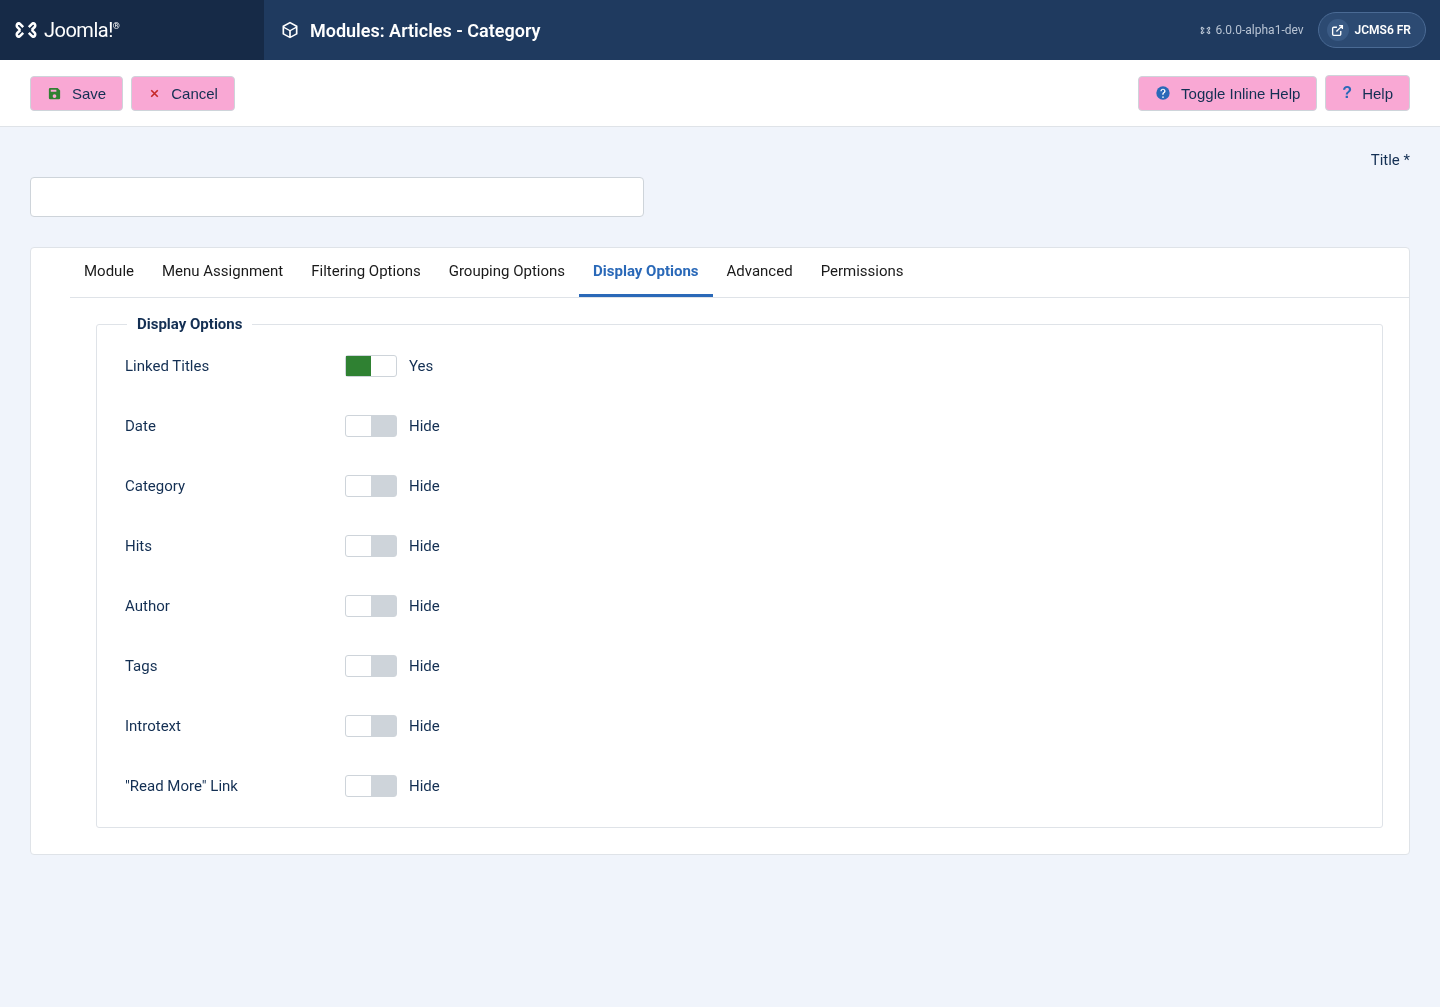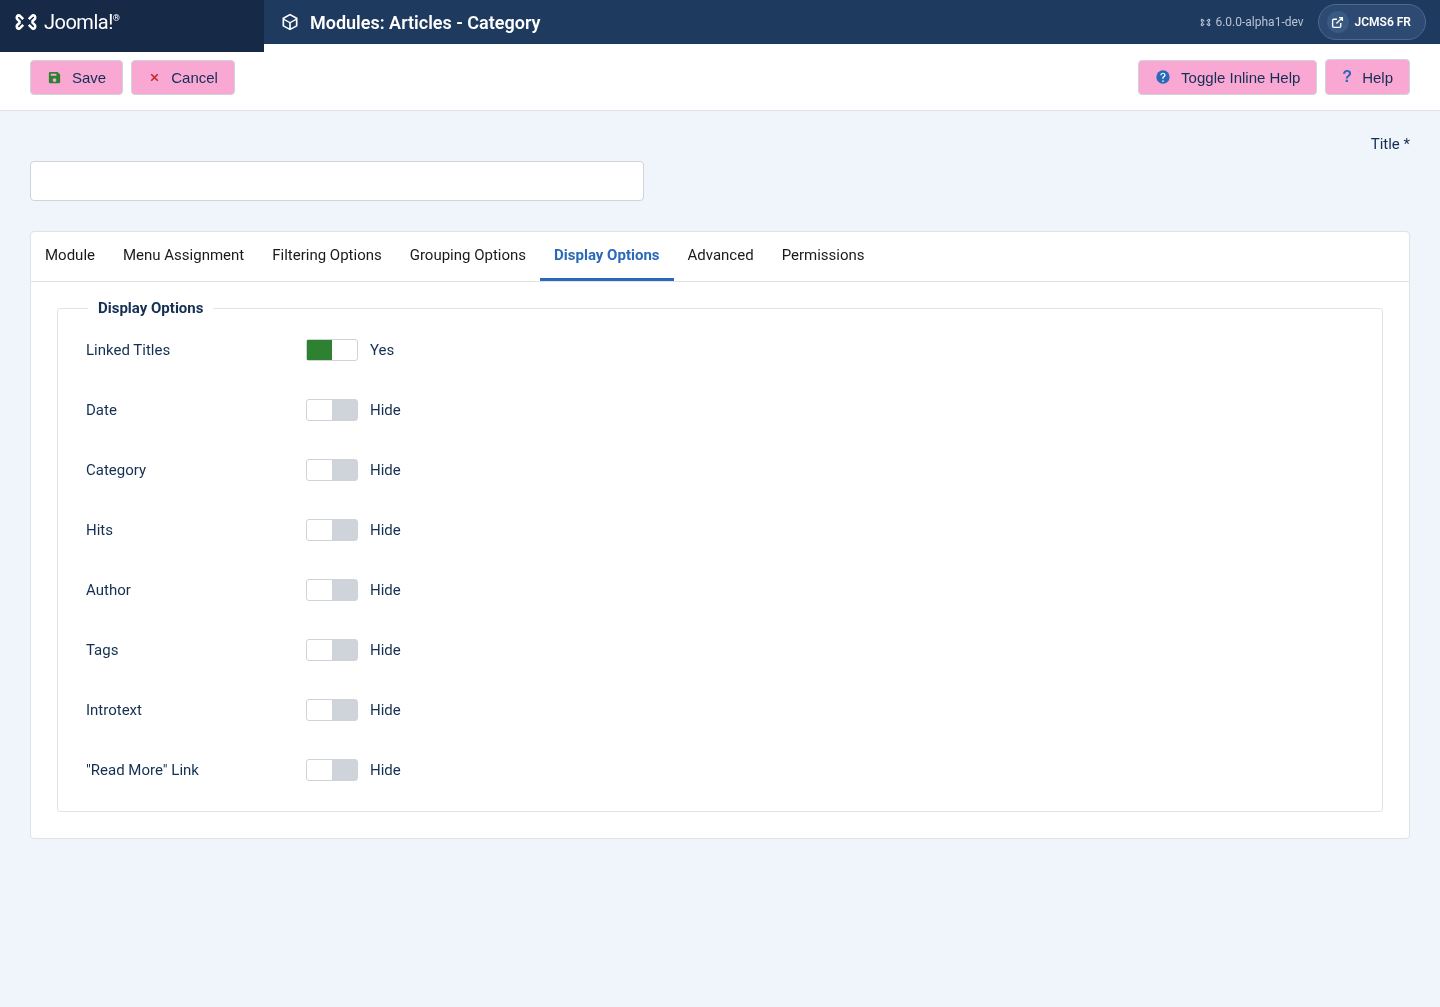--- a/index.html
+++ b/index.html
@@ -1,19 +1,19 @@
 <!DOCTYPE html>
 <html><head>
 <meta charset="utf-8">
 <style>
 * { margin: 0; padding: 0; box-sizing: border-box; }
 body { font-family: -apple-system, BlinkMacSystemFont, "Segoe UI", Roboto, sans-serif; background: #f0f4fb; color: #132f53; font-size: 14px; }
 
 
-.header { display: flex; align-items: center; background: #1f3a5f; height: 44px; color: #fff; }
+.header { display: flex; align-items: center; background: #1f3a5f; height: 60px; color: #fff; }
 .logo-area { display: flex; align-items: center; background: #162a47; height: 60px; padding: 0 30px 0 14px; width: 264px; }
 .logo-area svg { width: 24px; height: 24px; }
 .logo-text { font-size: 20px; font-weight: 400; margin-left: 6px; letter-spacing: -0.5px; }
 .logo-text sup { font-size: 9px; }
 .page-title-area { display: flex; align-items: center; flex: 1; padding: 0 16px; }
 .page-title-area svg { width: 20px; height: 20px; margin-right: 10px; }
 .page-title-text { font-size: 18px; font-weight: 600; }
 .header-right { display: flex; align-items: center; gap: 14px; padding-right: 14px; }
 .version-text { font-size: 12px; color: #b8c4d4; display: flex; align-items: center; gap: 4px; }
 .site-link { display: flex; align-items: center; gap: 6px; background: #2c4a72; border: 1px solid #4a6a94; border-radius: 18px; padding: 6px 14px 6px 8px; font-size: 12px; font-weight: 600; color: #fff; text-decoration: none; }
@@ -30,21 +30,21 @@
 .icon-cancel { color: #c52827; }
 .icon-help-circle { color: #2a69b8; }
 .icon-help { color: #2a69b8; }
 
 
 .content { padding: 24px 30px; }
 .field-label { font-size: 15px; color: #132f53; margin-bottom: 8px; display: block; text-align: right; }
 .title-input { width: 614px; height: 40px; border: 1px solid #ced4da; border-radius: 4px; padding: 0 12px; font-size: 15px; background: #fff; }
 
 
-.tabs-wrap { background: #fff; border: 1px solid #dfe3e8; border-radius: 4px; margin-top: 30px; }
+.tabs-wrap { background: #fff; border: 1px solid #dfe3e8; border-radius: 4px; margin-top: 30px; padding-left: 39px; }
 .tabs { display: flex; border-bottom: 1px solid #dfe3e8; }
 .tab { padding: 14px 14px; font-size: 15px; color: #1a1a1a; cursor: pointer; border-bottom: 3px solid transparent; }
 .tab.active { color: #2a69b8; font-weight: 700; border-bottom-color: #2a69b8; }
 
 
 .tab-content { padding: 26px; }
 .fieldset { border: 1px solid #dfe3e8; border-radius: 3px; padding: 30px 28px 22px; position: relative; }
 .fieldset-legend { position: absolute; top: -10px; left: 30px; background: #fff; padding: 0 10px; font-weight: 700; font-size: 15px; color: #132f53; }
 .field-row { display: flex; align-items: center; margin-bottom: 38px; }
 .field-row:last-child { margin-bottom: 8px; }

